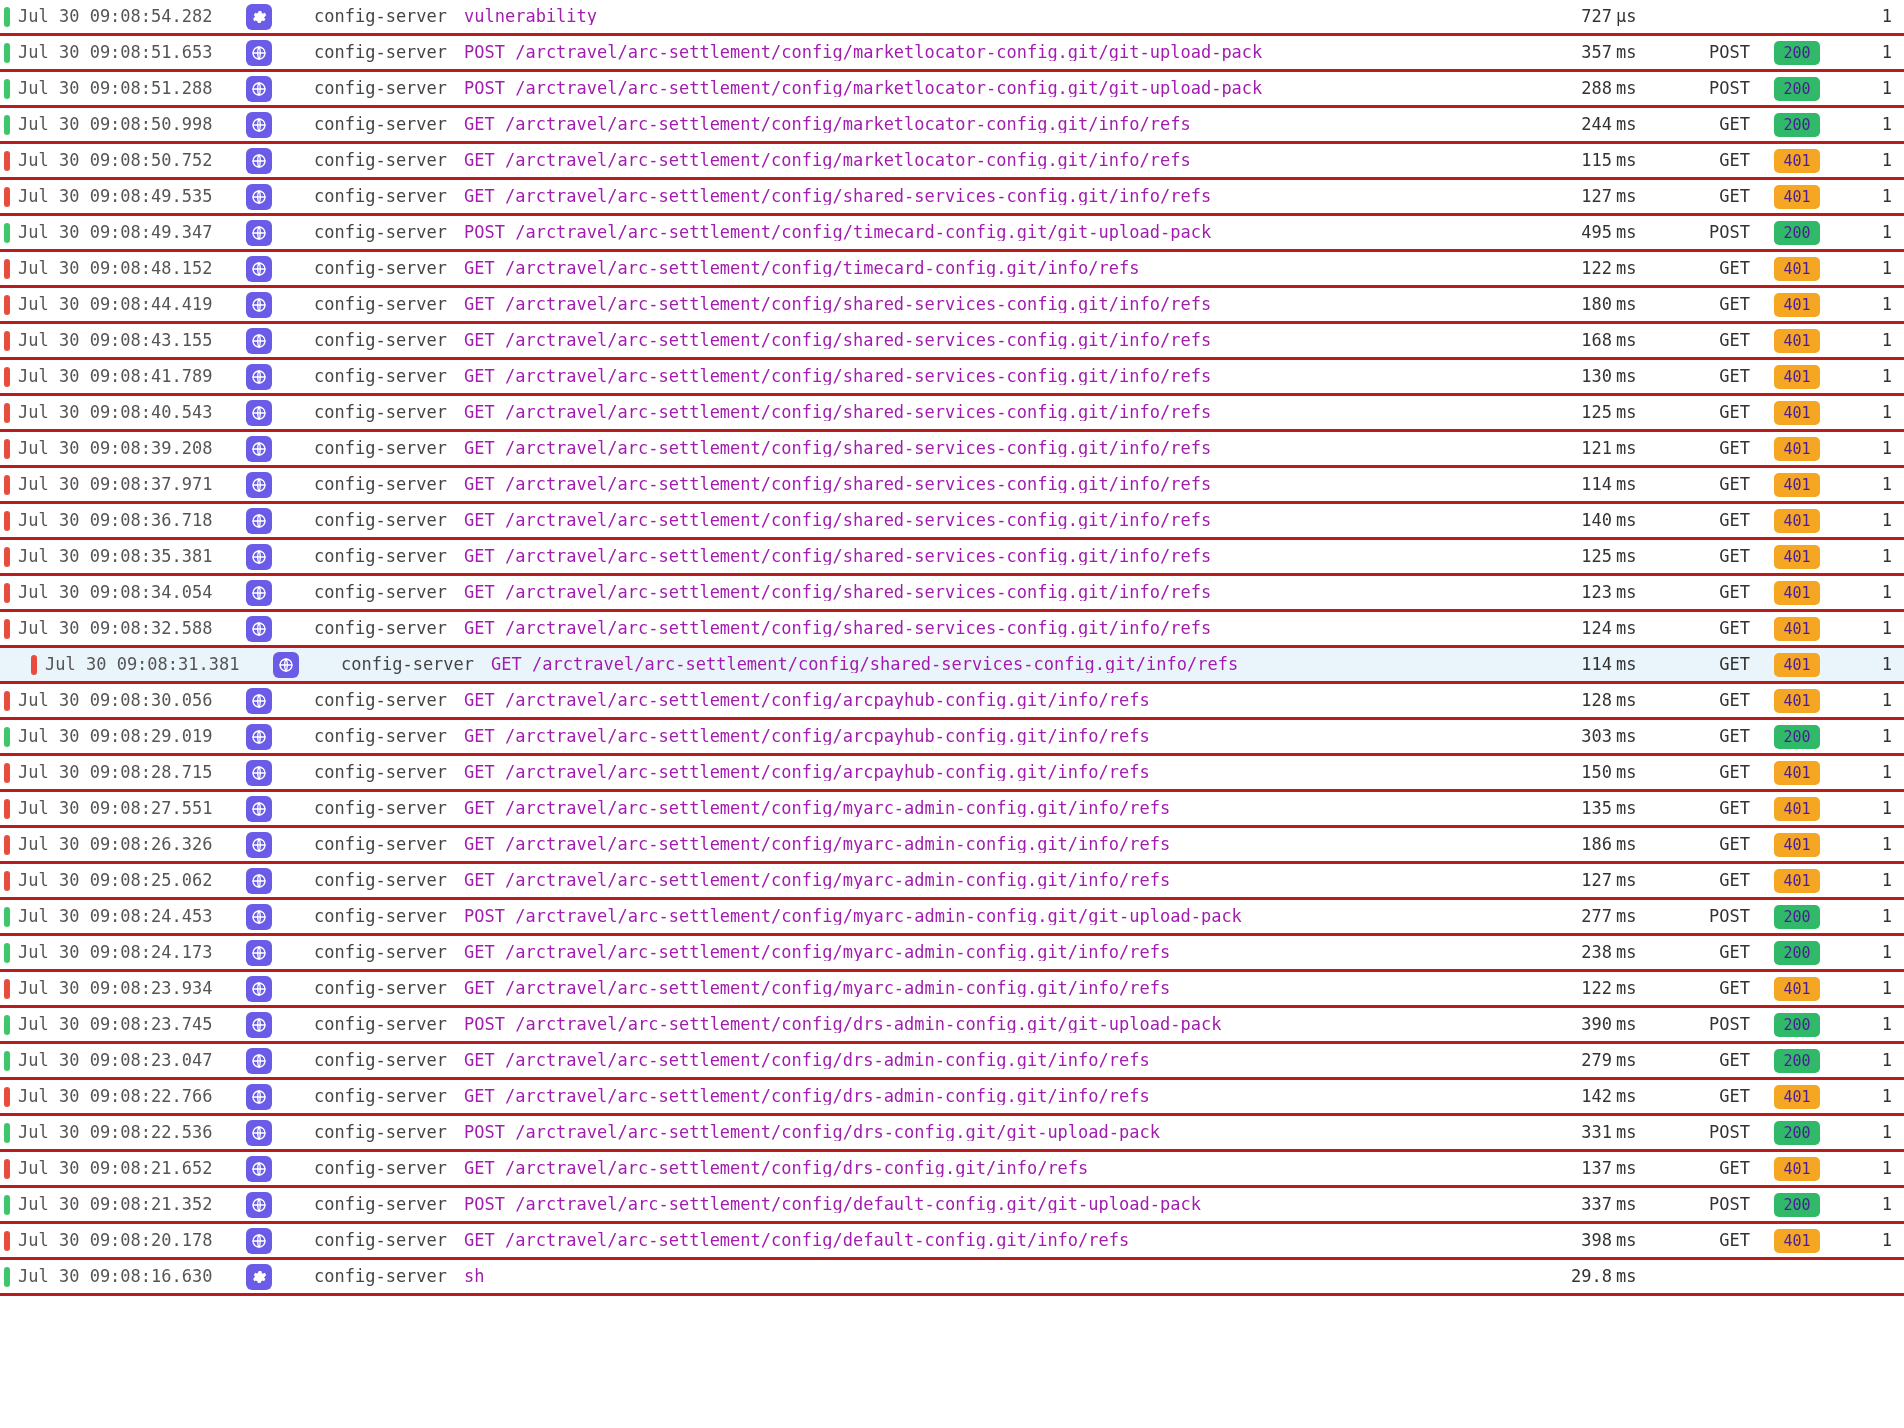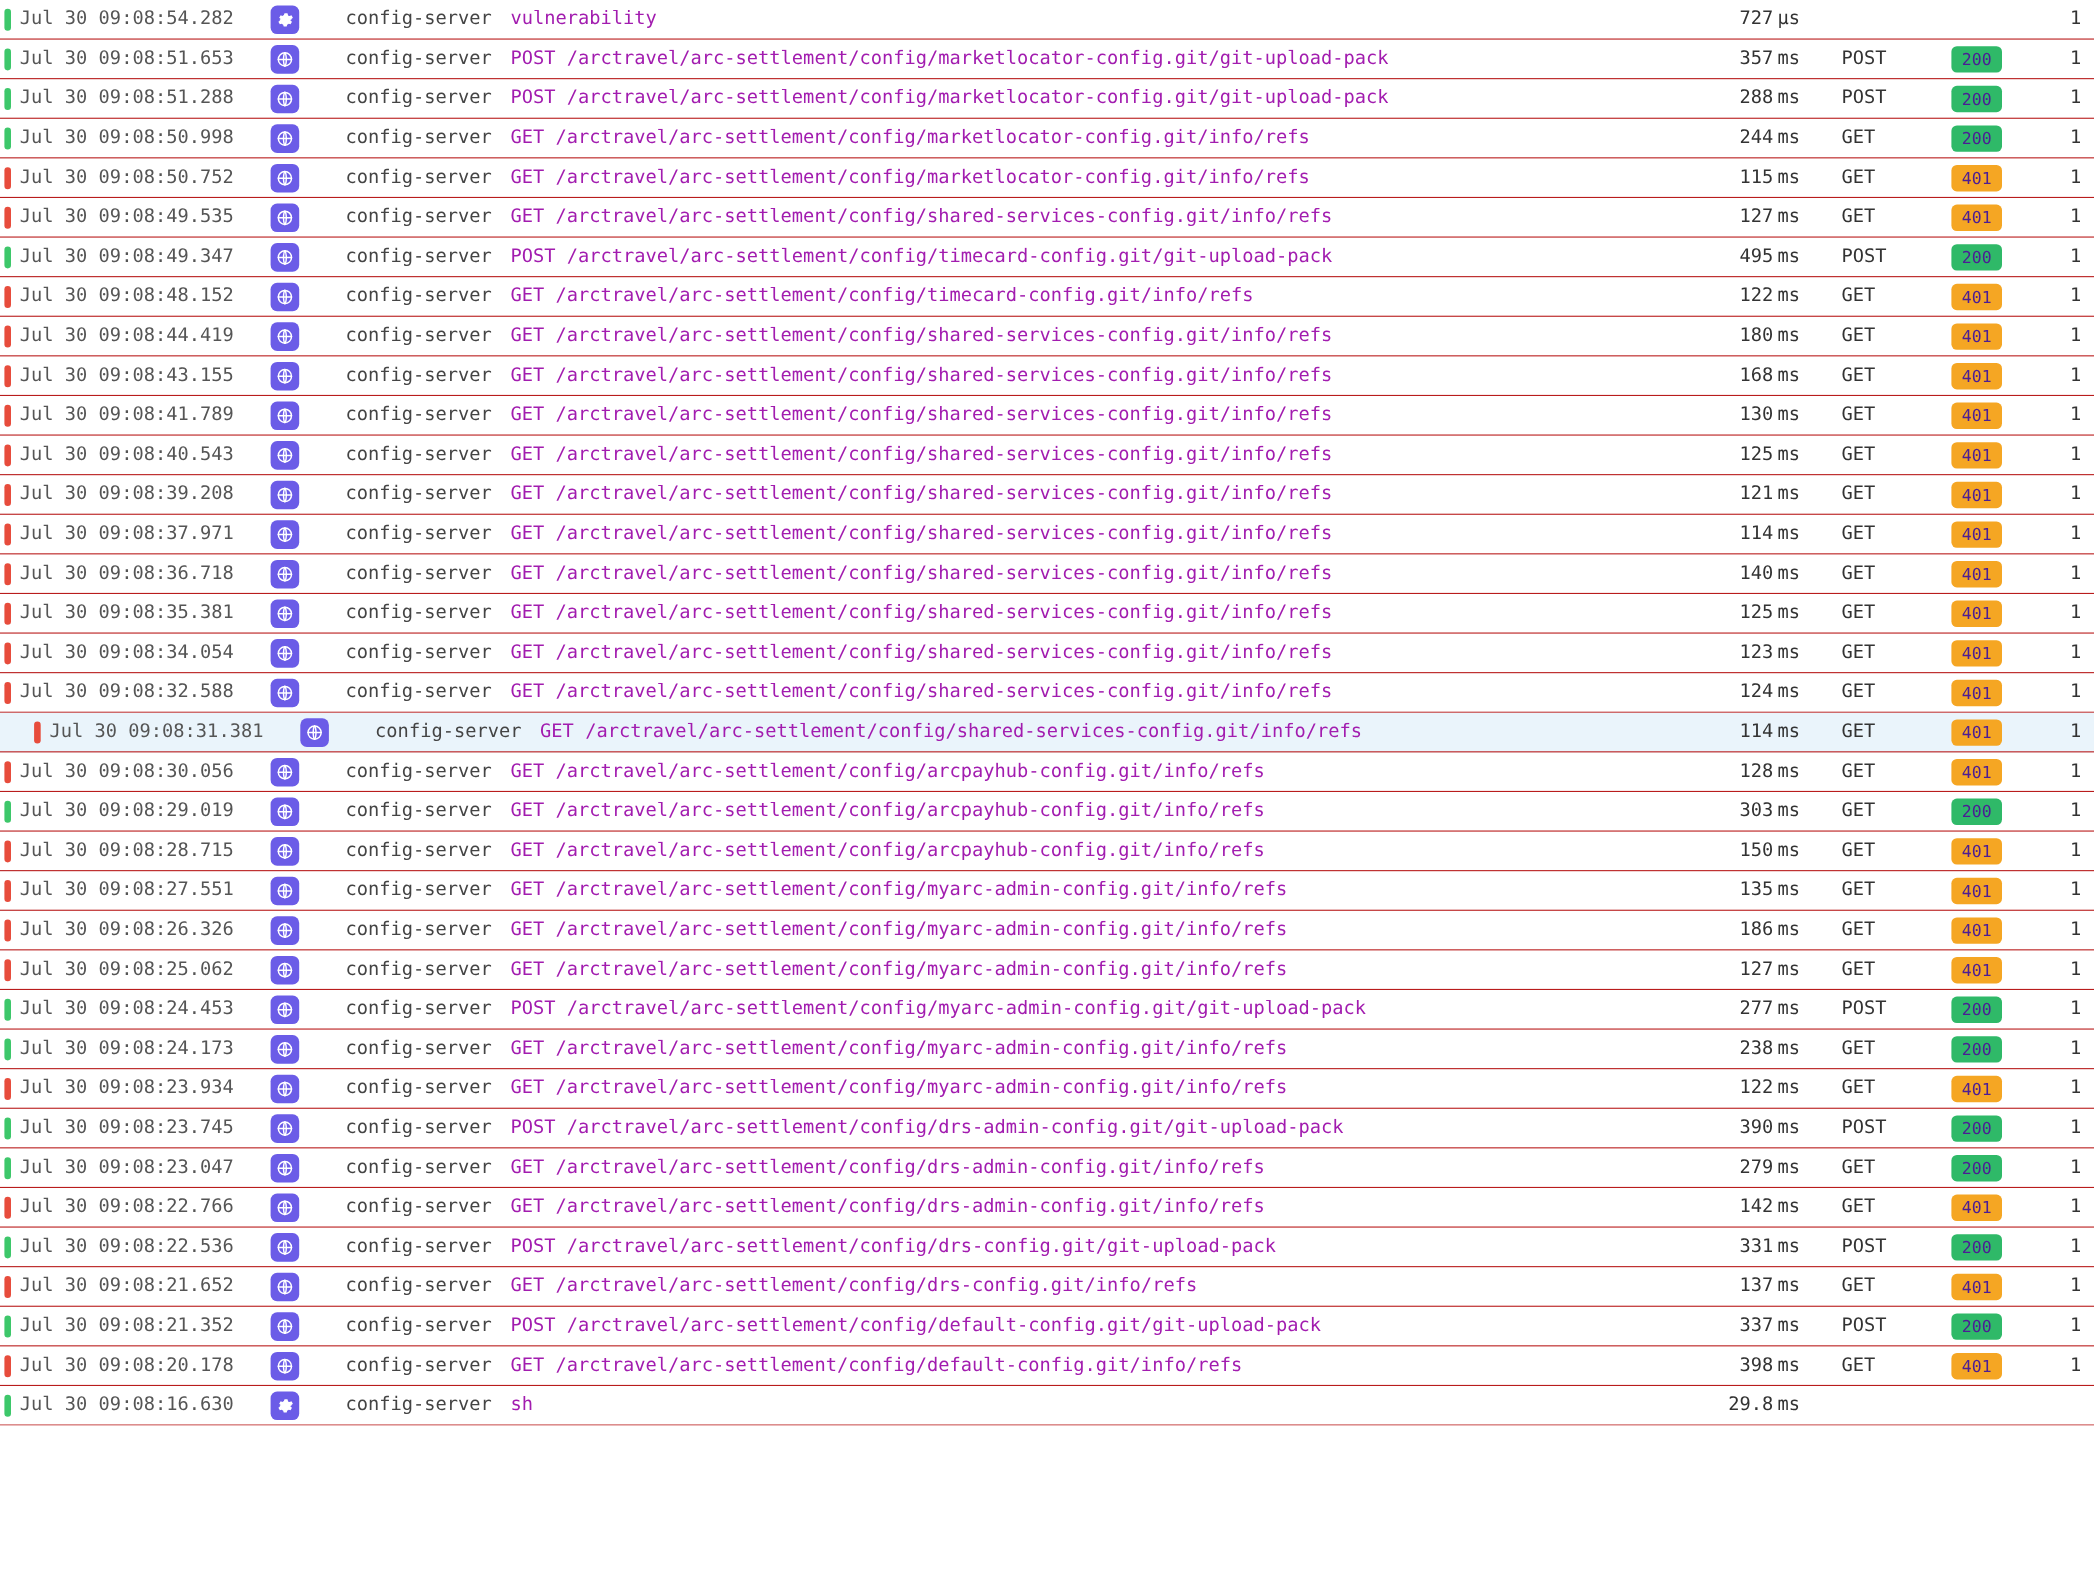--- a/index.html
+++ b/index.html
@@ -8,21 +8,21 @@
   font-size: 17px;
   background: #fff;
   color: #333;
   line-height: 1;
 }
 .table { width: 100%; }
 .row {
   display: flex;
   align-items: center;
   height: 36px;
-  border-bottom: 1px solid #b91c1c;
+  border-bottom: 3px solid #b91c1c;
   padding: 0 4px;
   gap: 0;
   white-space: nowrap;
 }
 .row.highlight { background: #eaf4fb; padding-left: 31px; }
 .bar {
   width: 6px;
   height: 20px;
   border-radius: 3px;
   margin-right: 8px;
@@ -65,21 +65,21 @@
   color: #333;
   padding-right: 4px;
 }
 .unit {
   width: 34px;
   flex-shrink: 0;
   color: #333;
 }
 .method {
   width: 100px;
-  text-align: left;
+  text-align: right;
   flex-shrink: 0;
   color: #333;
   padding-left: 24px;
 }
 .status-wrap {
   width: 110px;
   flex-shrink: 0;
   display: flex;
   justify-content: flex-start;
   padding-left: 24px;

